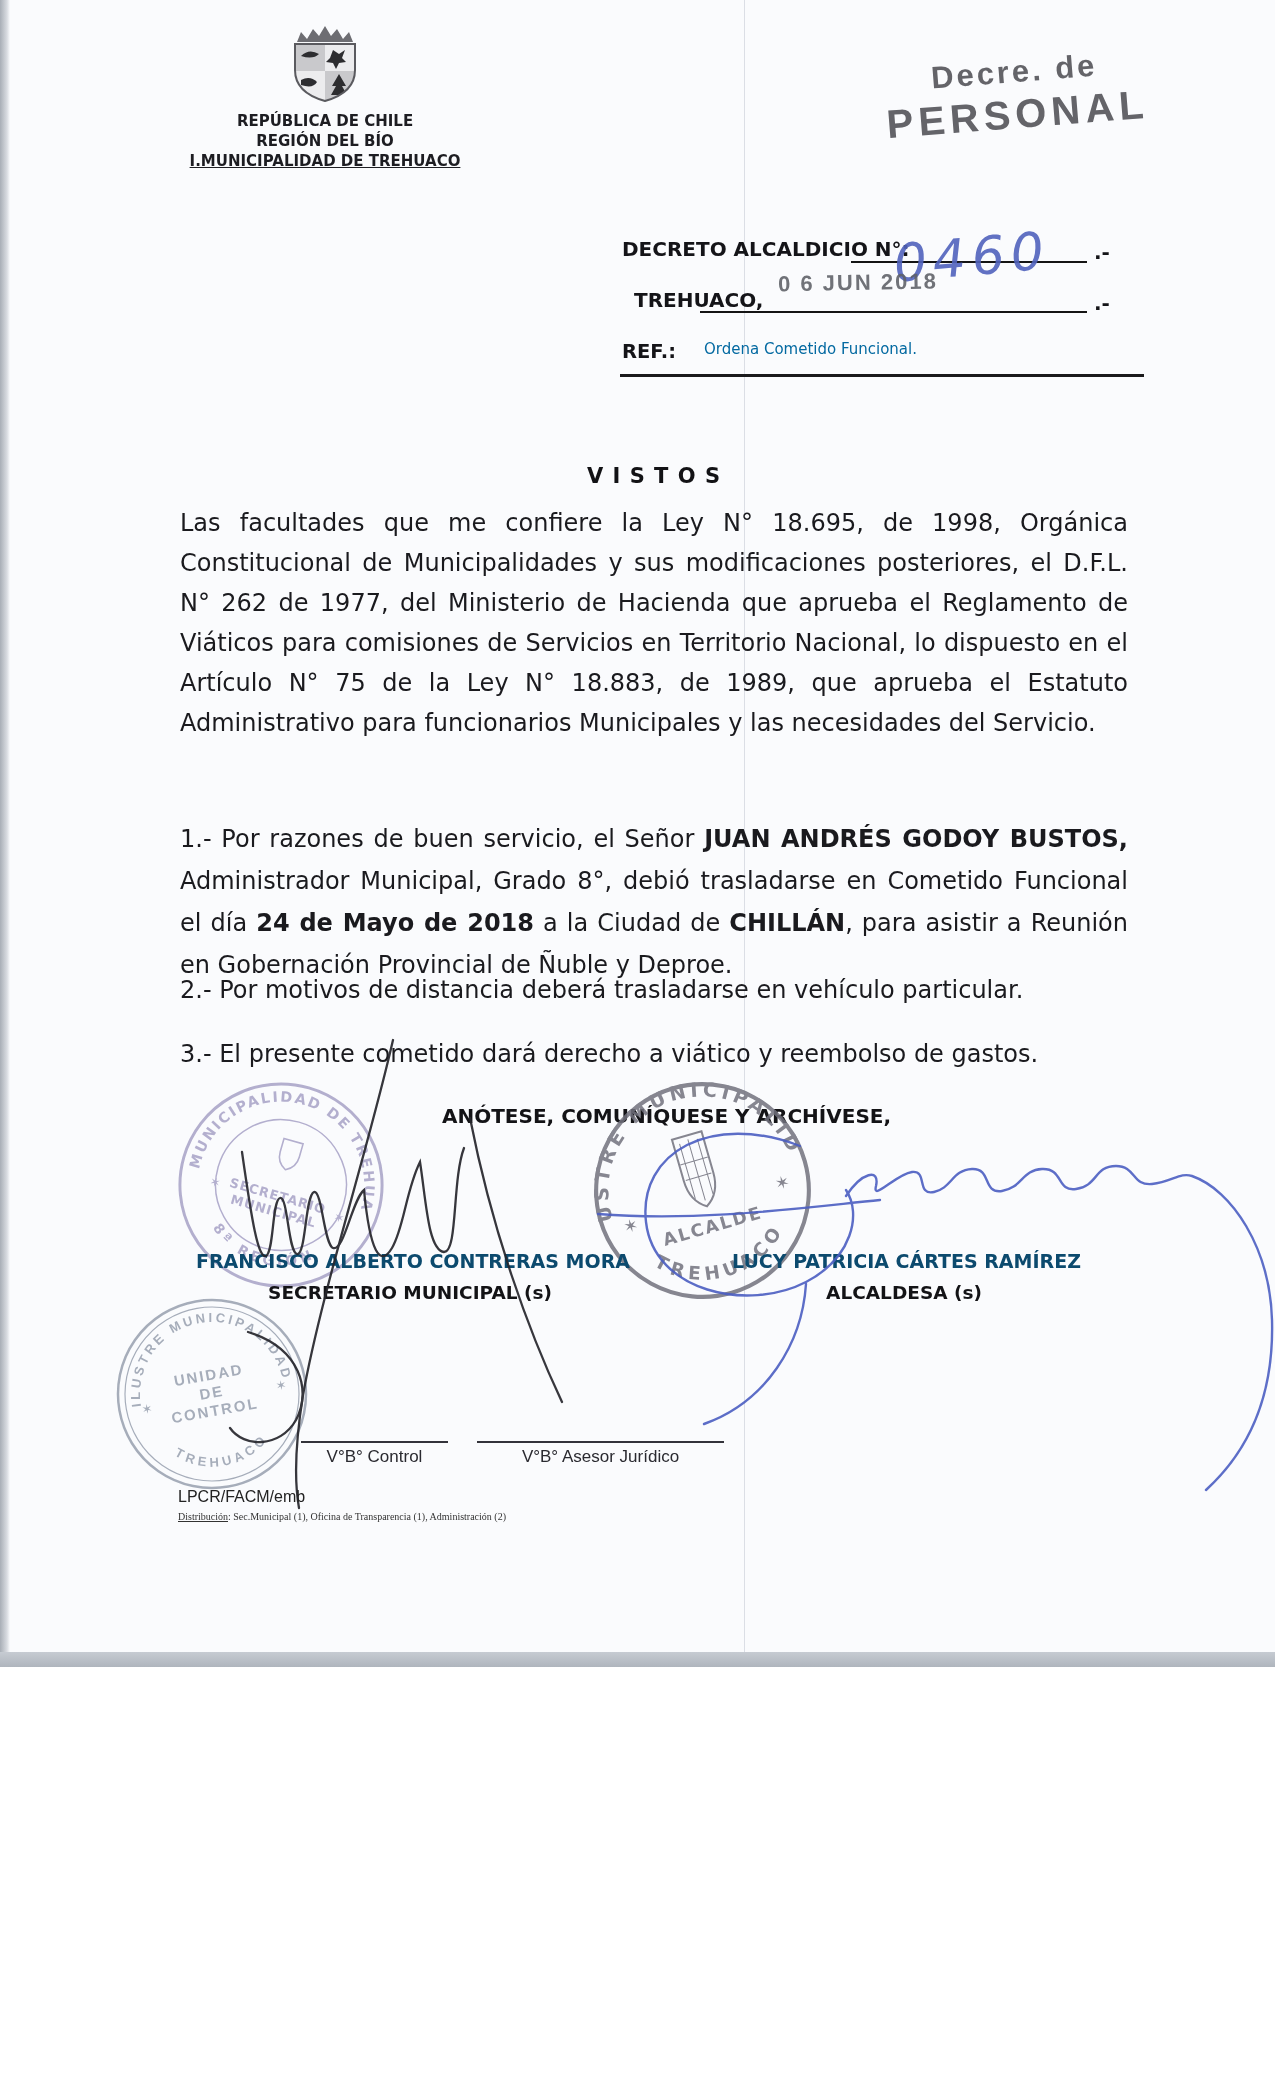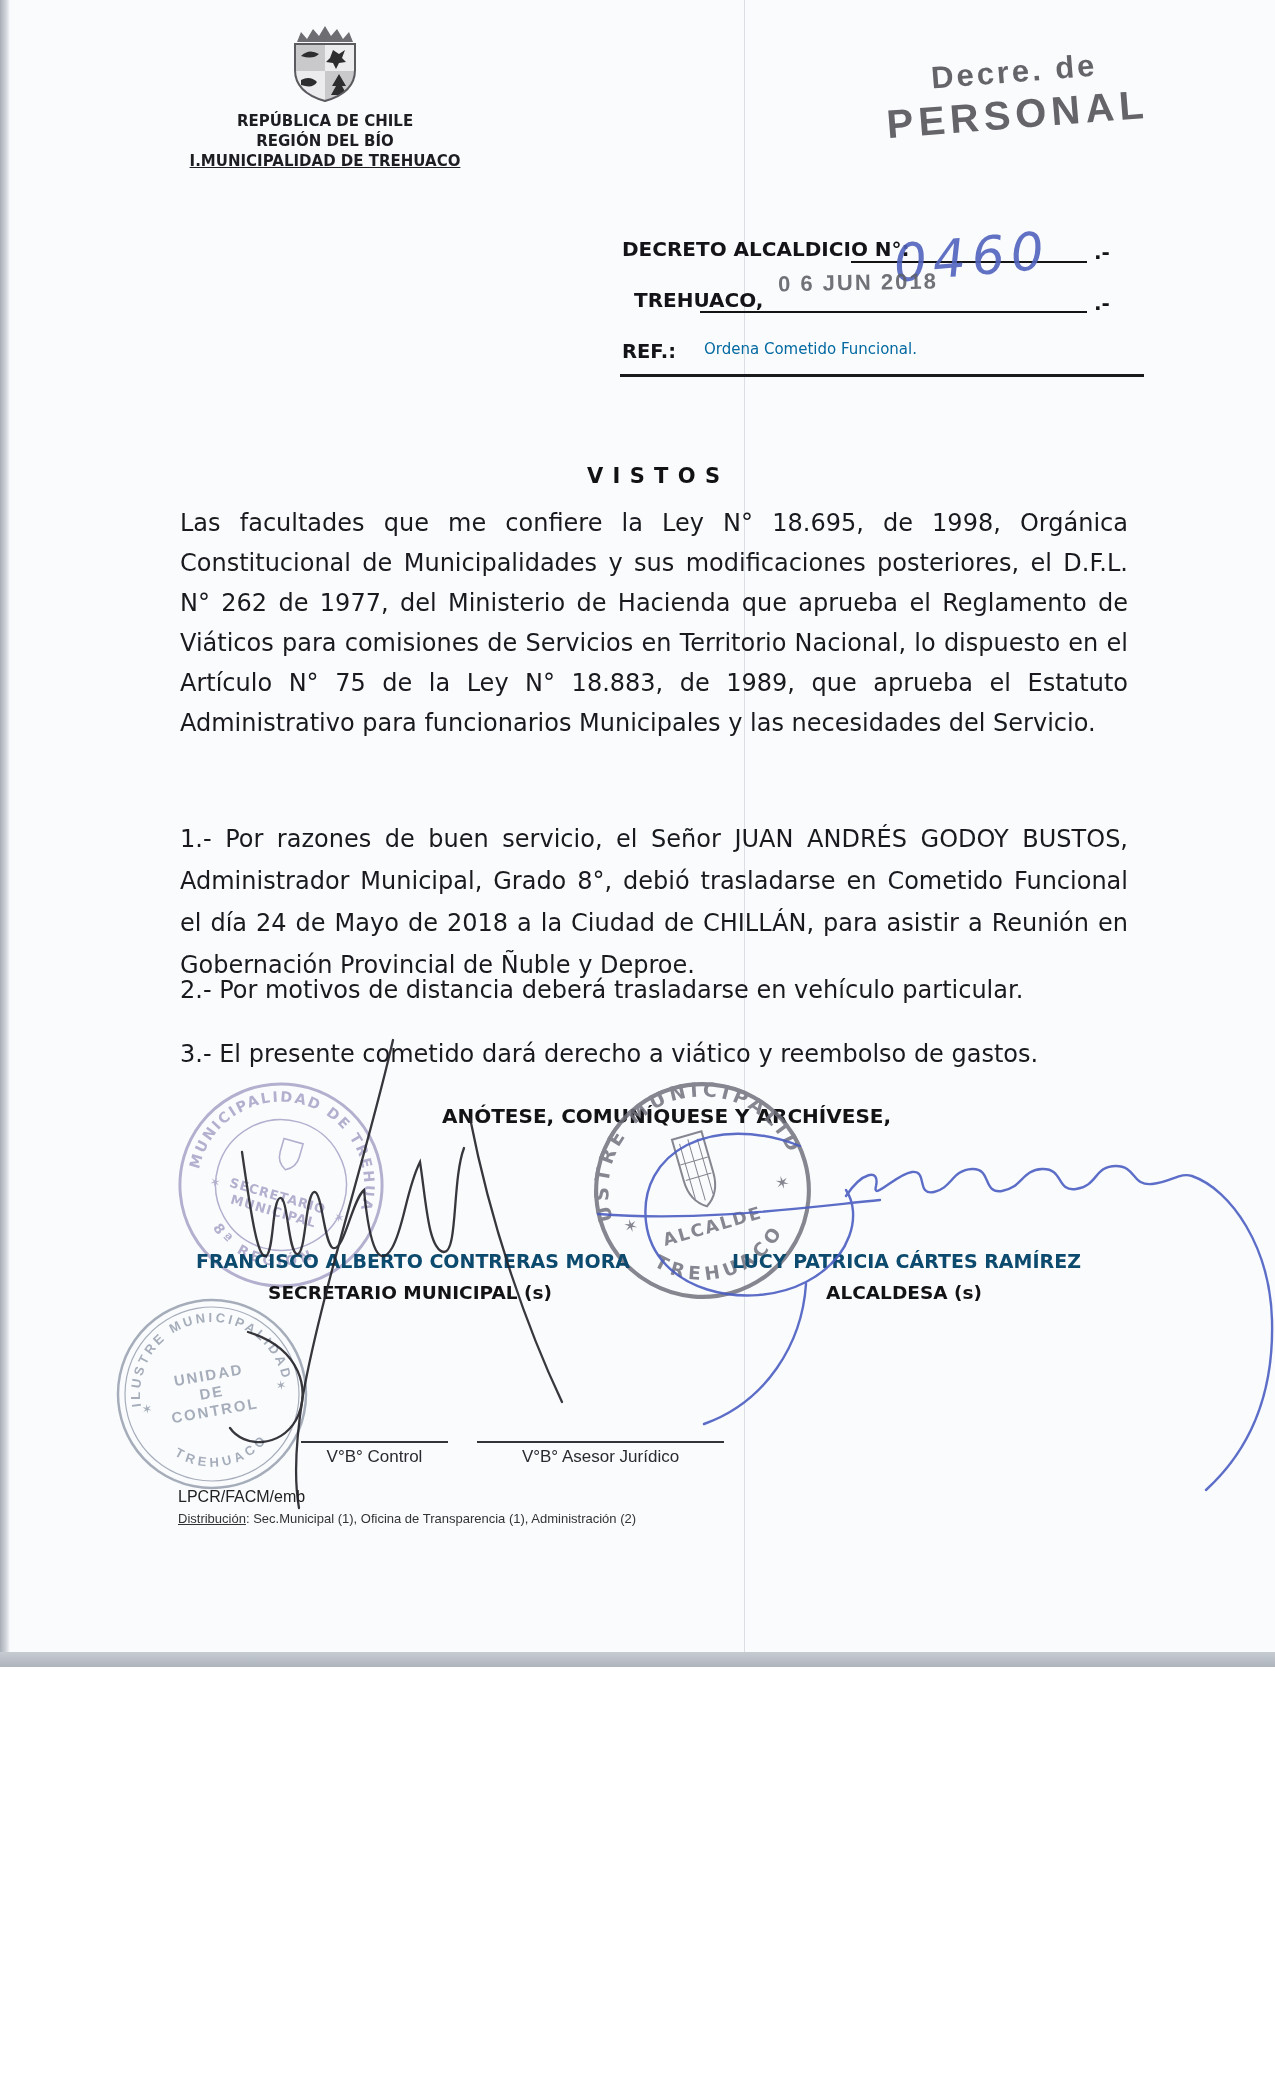--- a/index.html
+++ b/index.html
@@ -27,31 +27,31 @@
   .datestamp{font-family:"Liberation Sans",sans-serif;font-weight:bold;font-size:22px;
              letter-spacing:2px;color:#5d6066;opacity:.88;transform:rotate(-1deg);}
   .reftext{font-size:19.5px;font-weight:bold;color:#141418;}
   .refbody{font-size:15px;color:#0369a1;}
   .rule{background:#1a1a1c;height:3px;}
   .sect-title{position:absolute;left:180px;width:948px;text-align:center;
               font-weight:bold;font-size:21px;letter-spacing:1px;color:#121215;}
   .para{position:absolute;left:180px;width:948px;font-size:24px;line-height:40px;
         text-align:justify;color:#1a1a1e;}
   .para.tight{line-height:42px;}
-  .b{font-weight:normal;}
+  .b{font-weight:bold;}
   .anotese{position:absolute;left:442px;top:1104px;font-weight:bold;font-size:20px;color:#131316;}
   .signame{position:absolute;font-weight:bold;font-size:19px;color:#0c4a6e;white-space:nowrap;}
   .sigrole{position:absolute;font-weight:bold;font-size:18.5px;color:#131316;text-align:center;}
   .vbline{position:absolute;border-top:2px solid #33333a;height:0;}
   .vblabel{position:absolute;text-align:center;font-family:"Liberation Sans",sans-serif;
            font-size:17px;color:#2a2a30;}
   .lpcr{position:absolute;left:178px;top:1488px;font-family:"Liberation Sans",sans-serif;
         font-size:16px;color:#222;}
-  .dist{position:absolute;left:178px;top:1511px;font-family:Liberation Sans, sans-serif;
-        font-size:13px;color:#333;}
+  .dist{position:absolute;left:178px;top:1511px;font-family:Liberation Serif, serif;
+        font-size:10px;color:#333;}
   .dist .dl{text-decoration:underline;}
   .stamp{position:absolute;opacity:.78;pointer-events:none;}
   .stamp text{font-weight:bold;fill:currentColor;}
   .sigs{position:absolute;left:0;top:0;pointer-events:none;}
 </style>
 </head>
 <body>
 
 <div class="page">
   <div class="paper"></div>

